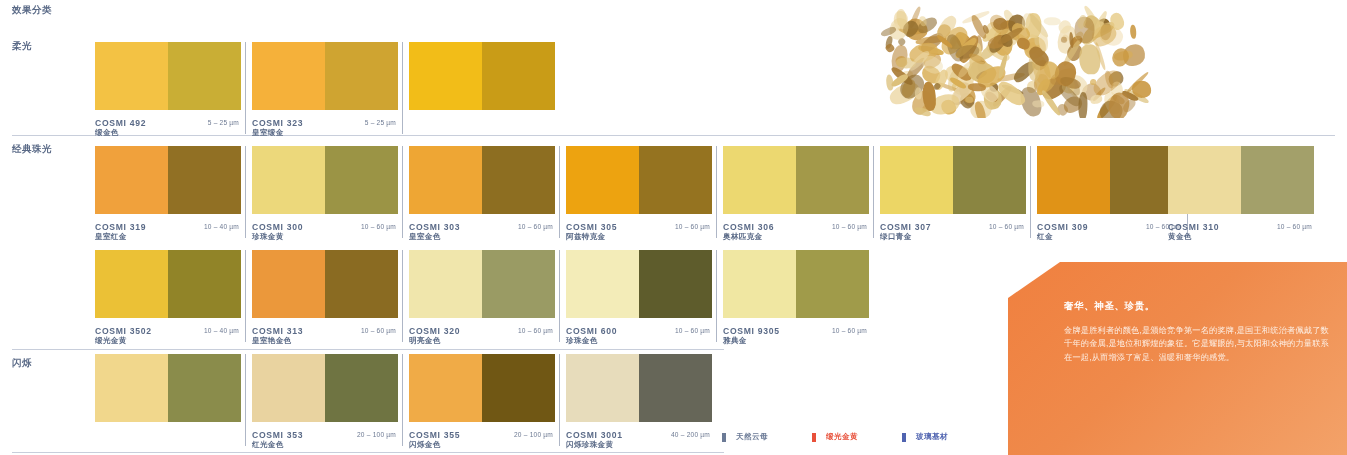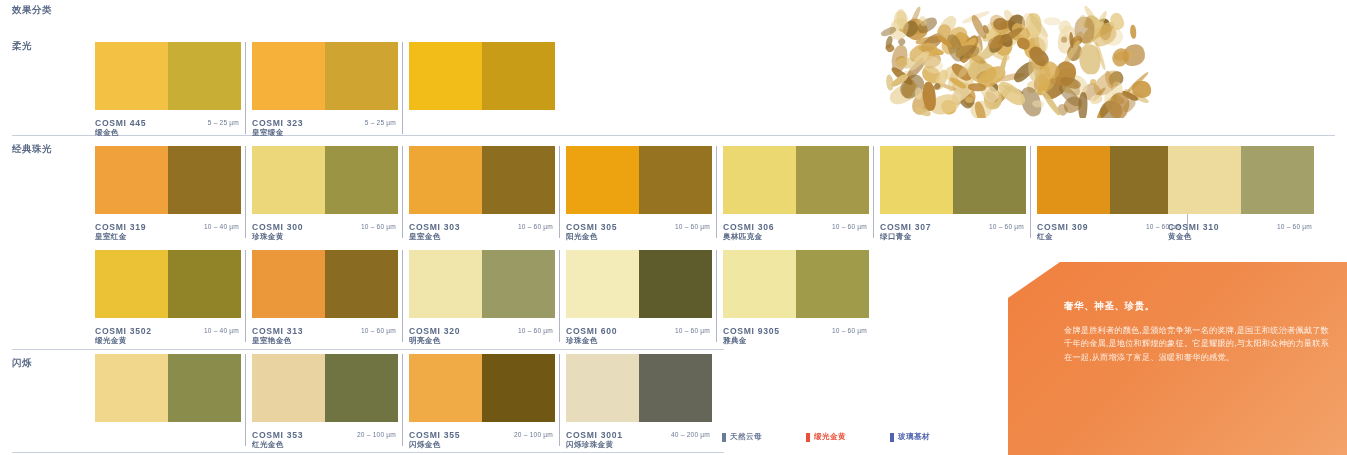--- a/index.html
+++ b/index.html
@@ -62,21 +62,21 @@
     position:absolute;left:0;top:10px;
     font-size:7.6px;font-weight:bold;color:#5a6a87;
     letter-spacing:.3px;white-space:nowrap;
   }
 
   
   #legend{
     position:absolute;left:722px;top:432px;
     display:flex;align-items:center;gap:44px;
   }
-  .leg-item{display:flex;align-items:center;gap:4px;}
+  .leg-item{display:flex;align-items:center;gap:10px;}
   .leg-bar{
     width:4px;height:9px;display:inline-block;
   }
   .leg-txt{font-size:7.6px;font-weight:bold;letter-spacing:.4px;white-space:nowrap;}
 
   
   #callout{
     position:absolute;left:1008px;top:262px;width:339px;height:193px;
     background:linear-gradient(135deg,#f0803f 0%,#ef8a4b 45%,#f3a269 100%);
     clip-path:polygon(52px 0, 339px 0, 339px 193px, 0 193px, 0 36px);
@@ -114,21 +114,21 @@
   <div class="rule" style="top:452px;width:712px;"></div>
 
   <div id="rows-host">
       <div class="row" style="top: 42px; left: 0px;">
         <div class="cell" style="left: 95px;">
           <div class="chip">
             <div class="half" style="background: rgb(243, 194, 68);"></div>
             <div class="half" style="background: rgb(201, 174, 53);"></div>
           </div>
           <div class="meta">
-            <div class="code">COSMI 445</div>
+            <div class="code">COSMI 492</div>
             <div class="size">5 – 25 µm</div>
             <div class="cname">缎金色</div>
           </div>
         </div>
         <div class="divider" style="left: 245px;"></div>
         <div class="cell" style="left: 252px;">
           <div class="chip">
             <div class="half" style="background: rgb(245, 177, 58);"></div>
             <div class="half" style="background: rgb(207, 164, 49);"></div>
           </div>
@@ -184,21 +184,21 @@
         </div>
         <div class="divider" style="left: 559px;"></div>
         <div class="cell" style="left: 566px;">
           <div class="chip">
             <div class="half" style="background: rgb(237, 163, 16);"></div>
             <div class="half" style="background: rgb(149, 115, 32);"></div>
           </div>
           <div class="meta">
             <div class="code">COSMI 305</div>
             <div class="size">10 – 60 µm</div>
-            <div class="cname">阳光金色</div>
+            <div class="cname">阿兹特克金</div>
           </div>
         </div>
         <div class="divider" style="left: 716px;"></div>
         <div class="cell" style="left: 723px;">
           <div class="chip">
             <div class="half" style="background: rgb(236, 216, 112);"></div>
             <div class="half" style="background: rgb(163, 153, 73);"></div>
           </div>
           <div class="meta">
             <div class="code">COSMI 306</div>

